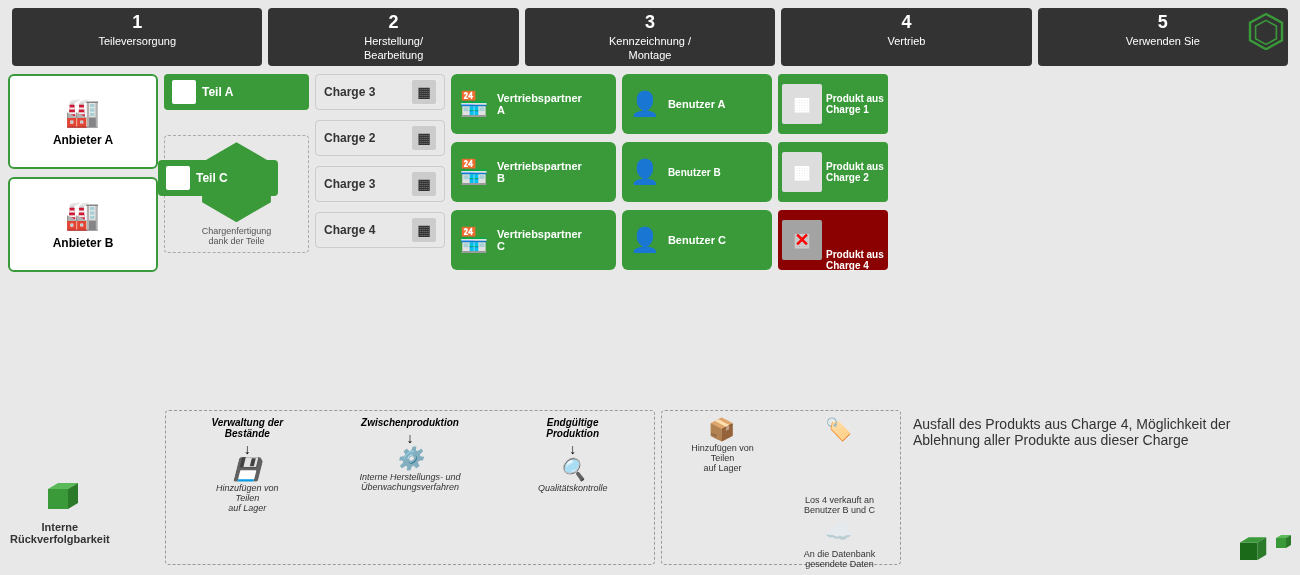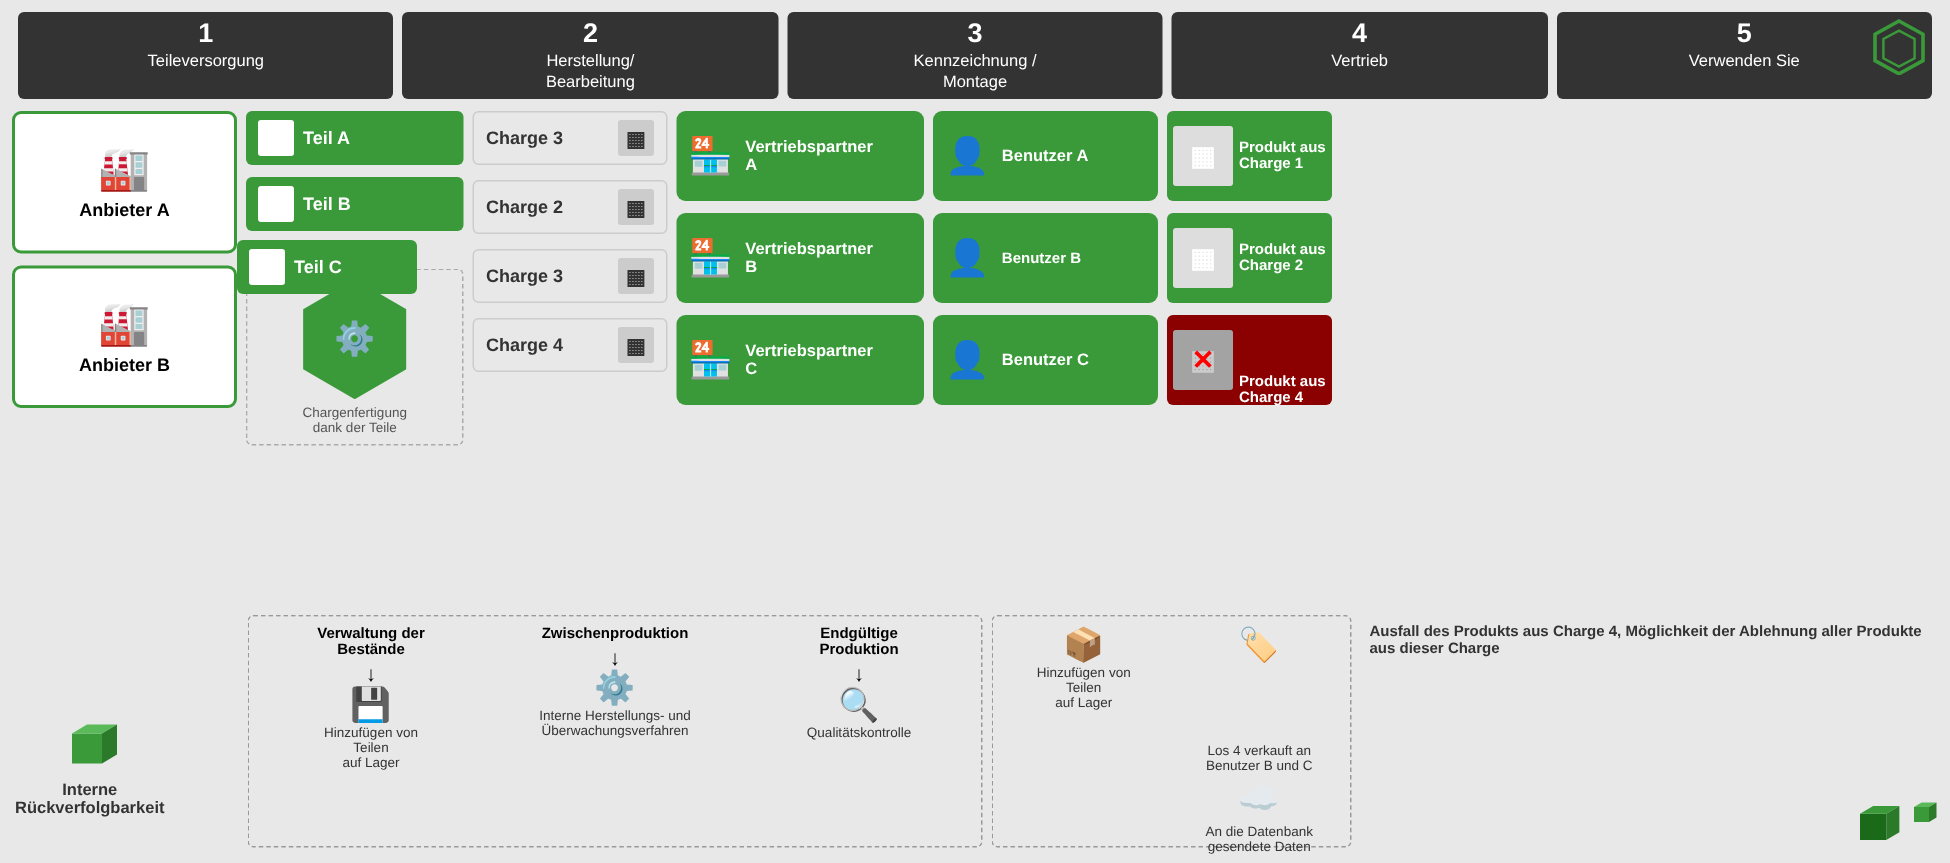--- a/index.html
+++ b/index.html
@@ -209,24 +209,20 @@
         <span style="font-size:12px;font-weight:bold;">Anbieter B</span>
       </div>
     </div>
 
     <div style="width:145px; display:flex; flex-direction:column; gap:21px; padding-top:0;">
       <div style="display:flex;flex-direction:column;gap:8px;">
         <div class="part-box">
           <span class="qr-icon">▦</span>
           <span>Teil A</span>
         </div>
-        <div class="part-box">
-          <span class="qr-icon">▦</span>
-          <span>Teil B</span>
-        </div>
       </div>
       <div style="border:1px dashed #aaa;border-radius:4px;padding:6px;display:flex;flex-direction:column;align-items:center;margin-top:4px;">
         <div style="width:80px;height:80px;background:#3a9a3a;clip-path:polygon(50% 0%,93% 25%,93% 75%,50% 100%,7% 75%,7% 25%);display:flex;align-items:center;justify-content:center;color:white;font-size:22px;">⚙️</div>
         <div style="font-size:9px;color:#555;text-align:center;margin-top:4px;">Chargenfertigung<br>dank der Teile</div>
       </div>
     </div>
 
     <div style="width:130px; display:flex; flex-direction:column; gap:10px; padding-top:0;">
       <div class="charge-box">
         <span style="font-size:12px;font-weight:bold;">Charge 3</span>
@@ -303,21 +299,21 @@
 
   <div style="position:absolute;top:160px;left:158px;display:flex;align-items:center;gap:6px;">
     <div class="part-box" style="width:120px;">
       <span class="qr-icon">▦</span>
       <span>Teil C</span>
     </div>
   </div>
 
   <div style="position:absolute;bottom:10px;left:165px;right:10px;display:flex;gap:6px;height:155px;">
 
-    <div style="border:1px dashed #999;border-radius:4px;padding:6px;display:flex;gap:12px;width:490px;">
+    <div style="border:1px dashed #999;border-radius:4px;padding:6px;display:flex;gap:12px;width:490px;font-style:italic;">
 
       <div style="display:flex;flex-direction:column;align-items:center;flex:1;">
         <div style="font-size:10px;font-weight:bold;text-align:center;margin-bottom:2px;">Verwaltung der<br>Bestände</div>
         <div style="font-size:14px;">↓</div>
         <div style="font-size:22px;">💾</div>
         <div style="font-size:9px;text-align:center;color:#333;">Hinzufügen von<br>Teilen<br>auf Lager</div>
       </div>
 
       <div style="display:flex;flex-direction:column;align-items:center;flex:1;">
         <div style="font-size:10px;font-weight:bold;text-align:center;margin-bottom:2px;">Zwischenproduktion</div>
@@ -340,21 +336,21 @@
         <div style="font-size:9px;text-align:center;color:#333;">Hinzufügen von<br>Teilen<br>auf Lager</div>
       </div>
       <div style="display:flex;flex-direction:column;align-items:center;flex:1;gap:4px;">
         <div style="font-size:22px;">🏷️</div>
         <div style="font-size:9px;text-align:center;color:#333;margin-top:48px;">Los 4 verkauft an<br>Benutzer B und C</div>
         <div style="font-size:22px;">☁️</div>
         <div style="font-size:9px;text-align:center;color:#333;">An die Datenbank<br>gesendete Daten</div>
       </div>
     </div>
 
-    <div style="flex:1;font-size:10px;color:#333;padding:6px;font-weight:bold;">
+    <div style="flex:1;font-size:14px;color:#333;padding:6px;">
       <span>Ausfall des Produkts aus Charge
 4, Möglichkeit der Ablehnung
 aller Produkte aus dieser Charge</span>
     </div>
   </div>
 
   <div style="position:absolute;bottom:30px;left:10px;display:flex;flex-direction:column;align-items:center;gap:4px;">
     <svg width="40" height="40" viewBox="0 0 40 40">
       <rect x="8" y="12" width="20" height="20" fill="#3a9a3a"></rect>
       <polygon points="8,12 18,6 38,6 28,12" fill="#5aba5a"></polygon>

